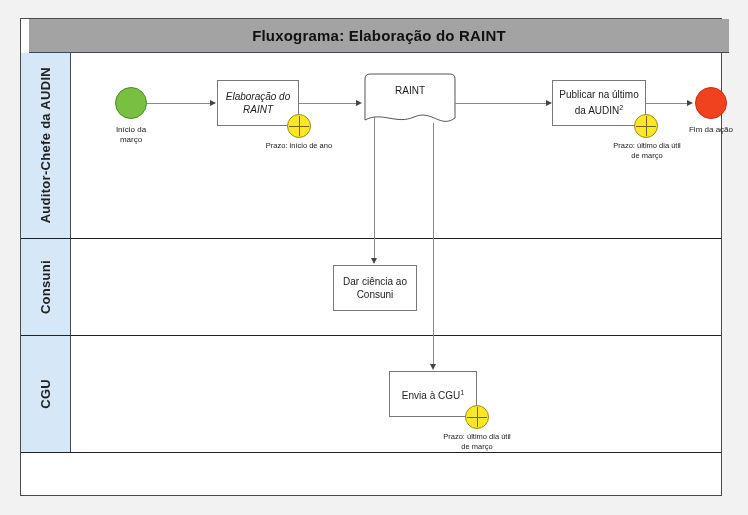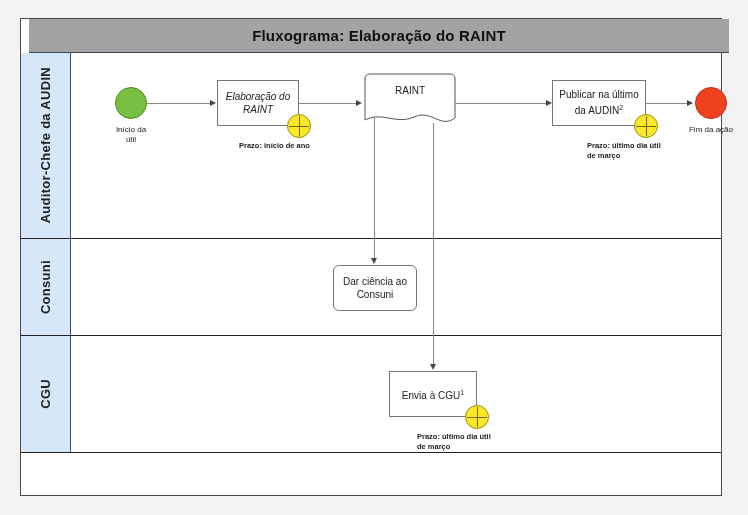--- a/index.html
+++ b/index.html
@@ -153,23 +153,23 @@
     position: absolute;
     background: #6e6a10;
   }
   .timer-marker::before { left: 50%; top: 1px; width: 1px; height: 20px; margin-left: -.5px; }
   .timer-marker::after  { top: 50%; left: 1px; height: 1px; width: 20px; margin-top: -.5px; }
 
   .timer-caption {
     position: absolute;
     font-size: 7.5px;
     color: #222;
+    text-align: center;
     line-height: 9.5px;
     white-space: pre-line;
-    font-weight: bold;
   }
 
   
   .conn {
     position: absolute;
     background: #8a8a8a;
   }
   .conn-h { height: 1px; }
   .conn-v { width: 1px; }
   .arrow-r, .arrow-d {
@@ -209,21 +209,21 @@
   </div>
 
   <div class="lane" id="lane-audin">
     <div class="lane-header">
       <span class="lane-label">Auditor-Chefe da AUDIN</span>
     </div>
     <div class="lane-body">
 
       <div class="shape event-circle start-event" style="left:44px; top:34px; width:32px; height:32px;"></div>
       <div class="event-caption" style="left:22px; top:72px; width:76px;">Início da
-útil</div>
+março</div>
 
       <div class="conn conn-h" style="left:76px; top:50px; width:64px;"></div>
       <div class="arrow-r" style="left:139px; top:46.5px;"></div>
 
       <div class="shape task-box" style="left:146px; top:27px; width:82px; height:46px;font-style:italic;">
         <span>
           <span>Elaboração do</span><br>
           <span>RAINT</span>
         </span>
       </div>
@@ -268,21 +268,21 @@
 
   <div class="lane" id="lane-consuni">
     <div class="lane-header">
       <span class="lane-label">Consuni</span>
     </div>
     <div class="lane-body">
 
       <div class="conn conn-v" style="left:303px; top:0px; height:20px;"></div>
       <div class="arrow-d" style="left:299.5px; top:19px;"></div>
 
-      <div class="shape task-box" style="left:262px; top:26px; width:84px; height:46px;border-radius:6px;">
+      <div class="shape task-box" style="left:262px; top:26px; width:84px; height:46px;">
         <span>
           <span>Dar ciência ao</span><br>
           <span>Consuni</span>
         </span>
       </div>
 
       <div class="conn conn-v" style="left:362px; top:0px; height:97px;"></div>
 
     </div>
   </div>

